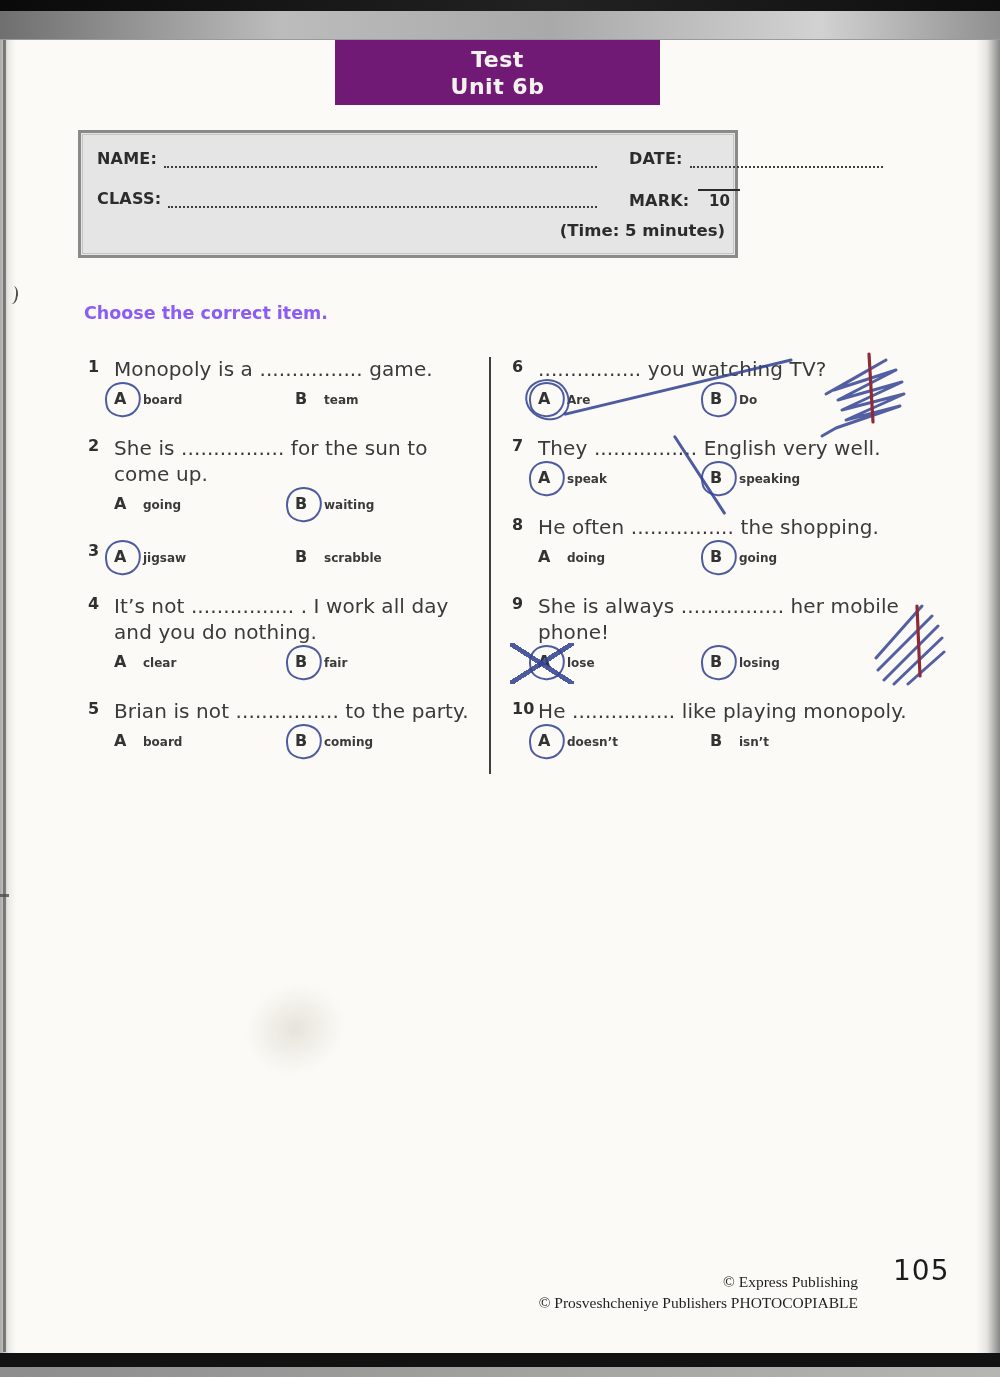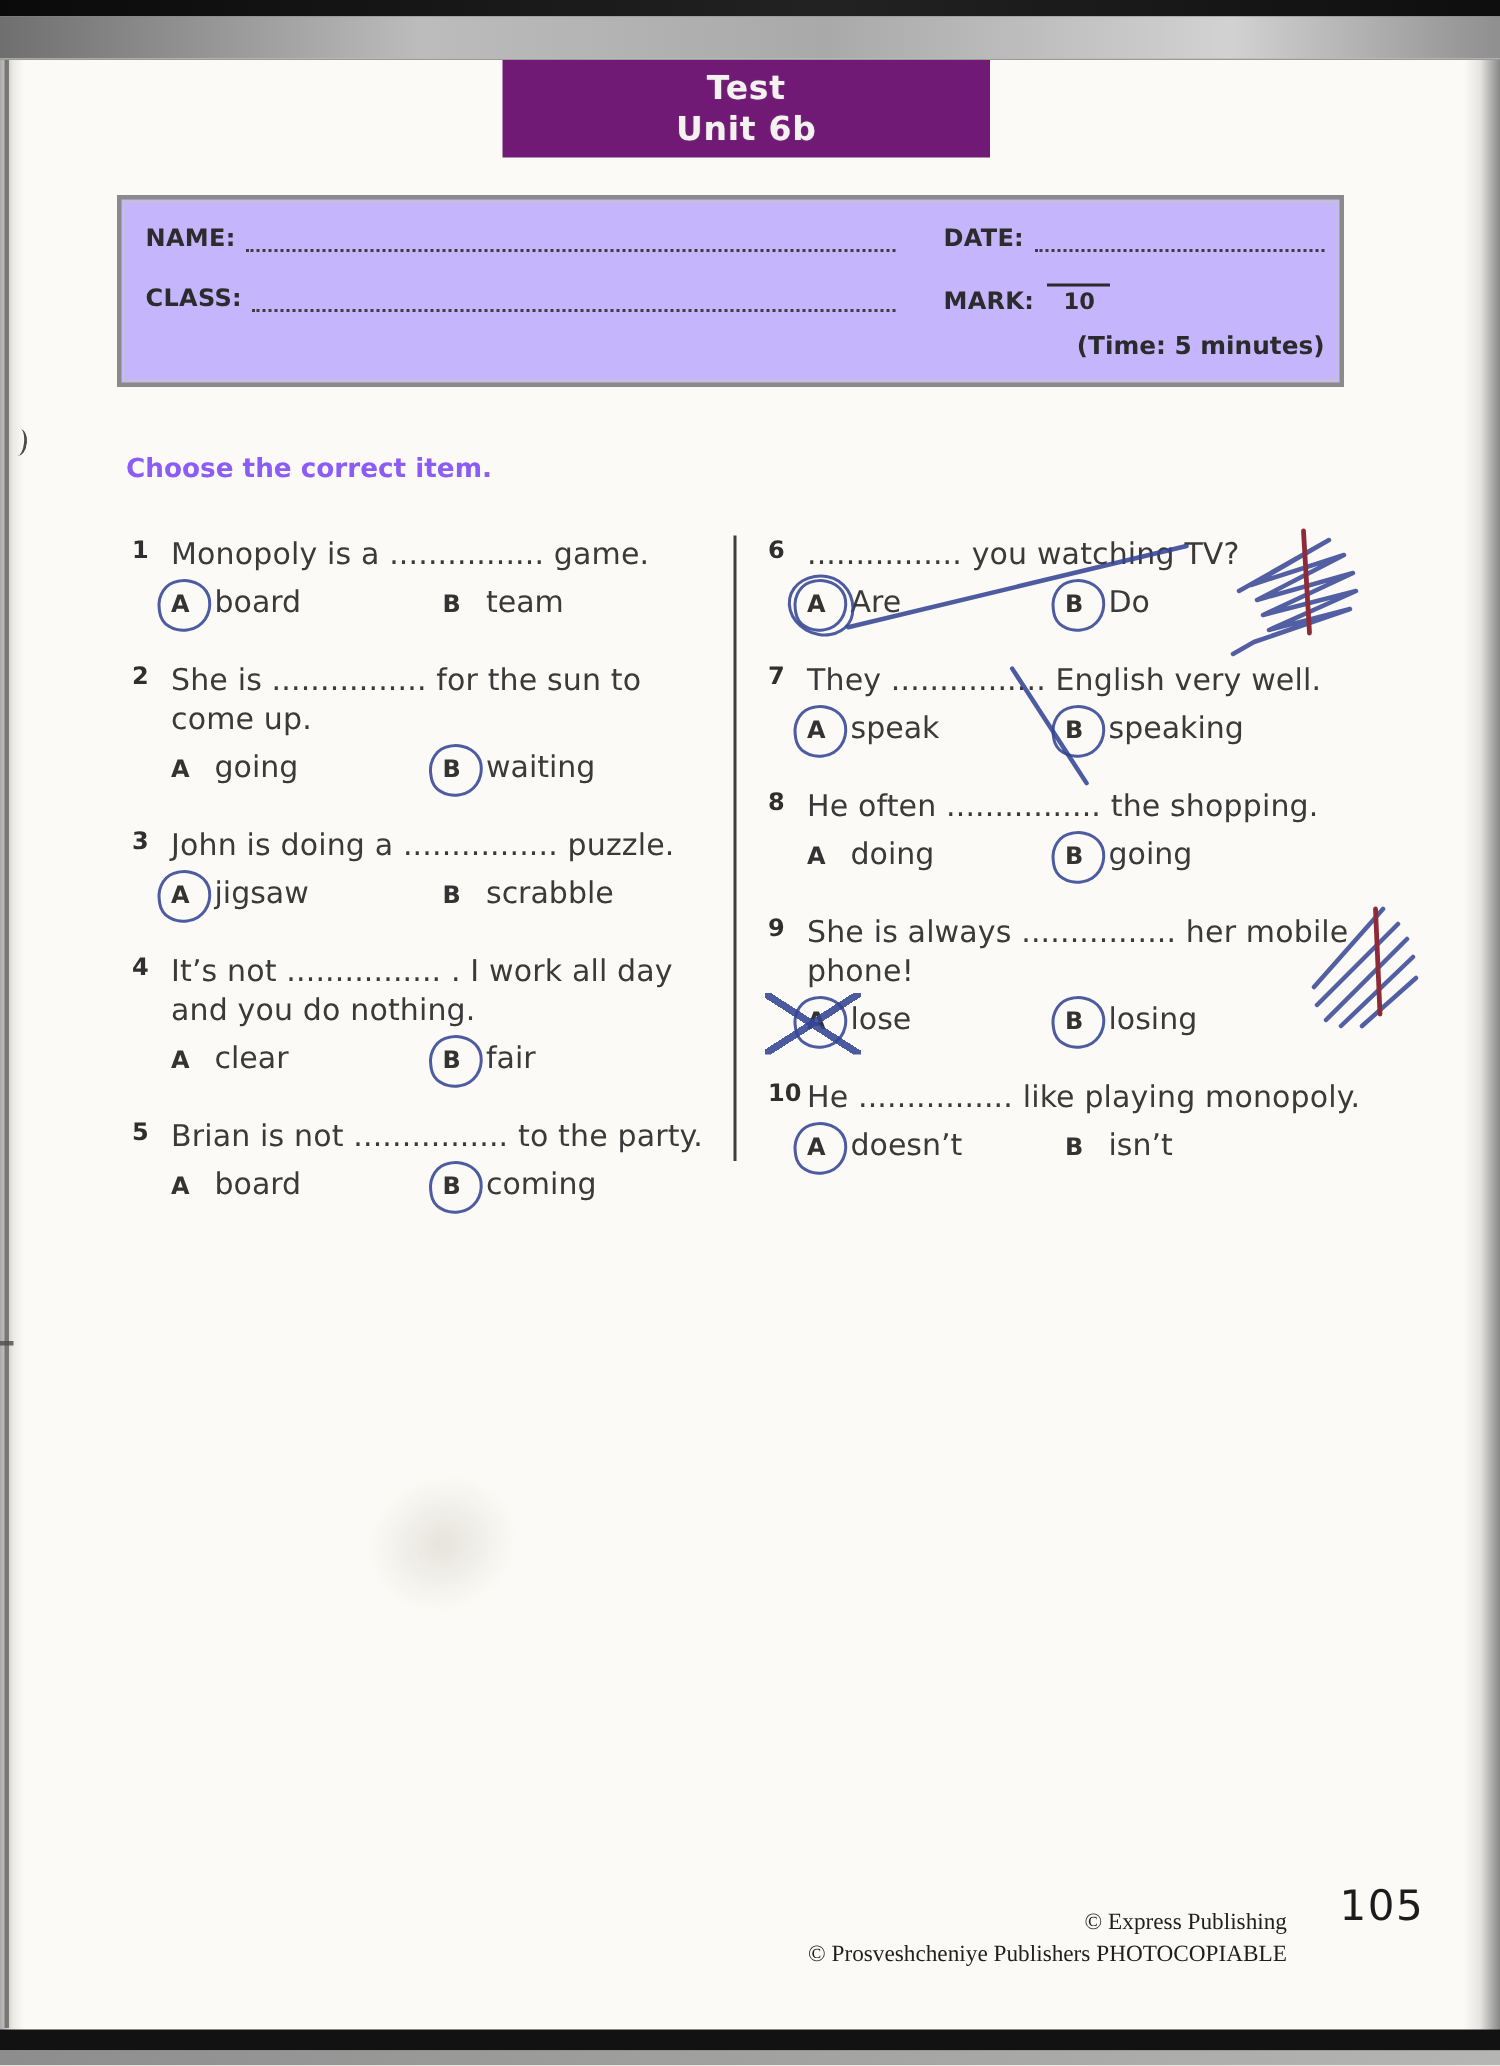--- a/index.html
+++ b/index.html
@@ -38,22 +38,22 @@
     filter:blur(3px); transform:rotate(-25deg); }
 
   
   #title-box { left:335px; top:40px; width:325px; height:65px;
     background:#701a75;
     display:flex; flex-direction:column; align-items:center; justify-content:center;
     color:#f3f2ee; font-weight:700; font-size:22px; line-height:27px; letter-spacing:.5px;
     text-shadow:0 0 1px rgba(255,255,255,.25); }
 
   
-  #header-box { left:78px; top:130px; width:818px; height:128px;
-    border:3px solid #8a8a8a; background:#c4b5fd; }
+  #header-box { left:78px; top:130px; width:660px; height:128px;
+    border:3px solid #8a8a8a; background:#e5e5e5; }
   #header-box-inner { position:absolute; inset:1px; border:1px solid #c6c5c2; }
   .hb-row { position:absolute; display:flex; align-items:flex-end; }
   #row-name  { left:16px; top:16px; width:500px; }
   #row-date  { left:548px; top:16px; width:254px; }
   #row-class { left:16px; top:56px; width:500px; }
   #row-mark  { left:548px; top:52px; align-items:flex-end; }
   .hb-label { font-weight:700; font-size:16px; letter-spacing:.2px; color:#2c2c2c; white-space:nowrap; }
   .dots { flex:1; margin-left:7px; border-bottom:2.8px dotted #3e3e3e; height:14px; }
   .frac { display:inline-flex; flex-direction:column; align-items:center; margin-left:9px; margin-top:4px; }
   .frac-line { width:42px; border-top:2.5px solid #2b2b2b; }
@@ -69,21 +69,21 @@
   .q { display:flex; margin-bottom:27px; }
   .q-num { font-weight:700; width:26px; flex-shrink:0; font-size:16px; padding-top:1px; color:#2f2f2f; }
   .q-body { flex:1; }
   .q-text { font-size:20px; line-height:26px; letter-spacing:.1px; }
   .opts { display:flex; margin-top:7px; }
   .opt { display:flex; align-items:baseline; }
   .opt-a { width:181px; flex-shrink:0; }
   #col-right .opt-a { width:172px; }
   .opt-letter { position:relative; display:inline-block; min-width:18px; font-weight:700;
     font-size:16px; color:#333; }
-  .opt-label { margin-left:11px; font-size:20px; }
+  .opt-label { margin-left:11px; font-size:12px;font-weight:bold; }
 
   
   .opt-letter[class*="mark-circle"]::before { content:""; position:absolute; left:-9px; top:-7px;
     width:32px; height:31px; border:2.5px solid var(--ink);
     border-radius:46% 54% 50% 50% / 52% 48% 56% 44%;
     transform:rotate(-8deg); }
   .mark-circle-heavy::after { content:""; position:absolute; left:-13px; top:-10px;
     width:41px; height:37px; border:2.5px solid var(--ink);
     border-radius:52% 48% 46% 54% / 48% 56% 44% 52%;
     transform:rotate(10deg); }
@@ -184,21 +184,20 @@
           <span class="opt-letter mark-circle"><span class="letter">B</span></span>
           <span class="opt-label">waiting</span>
         </div>
       </div>
     </div>
   </div>
 
   <div class="q">
     <span class="q-num">3</span>
     <div class="q-body">
-      <div class="q-text">John is doing a ................ puzzle.</div>
       <div class="opts">
         <div class="opt opt-a">
           <span class="opt-letter mark-circle"><span class="letter">A</span></span>
           <span class="opt-label">jigsaw</span>
         </div>
         <div class="opt opt-b">
           <span class="opt-letter"><span class="letter">B</span></span>
           <span class="opt-label">scrabble</span>
         </div>
       </div>

